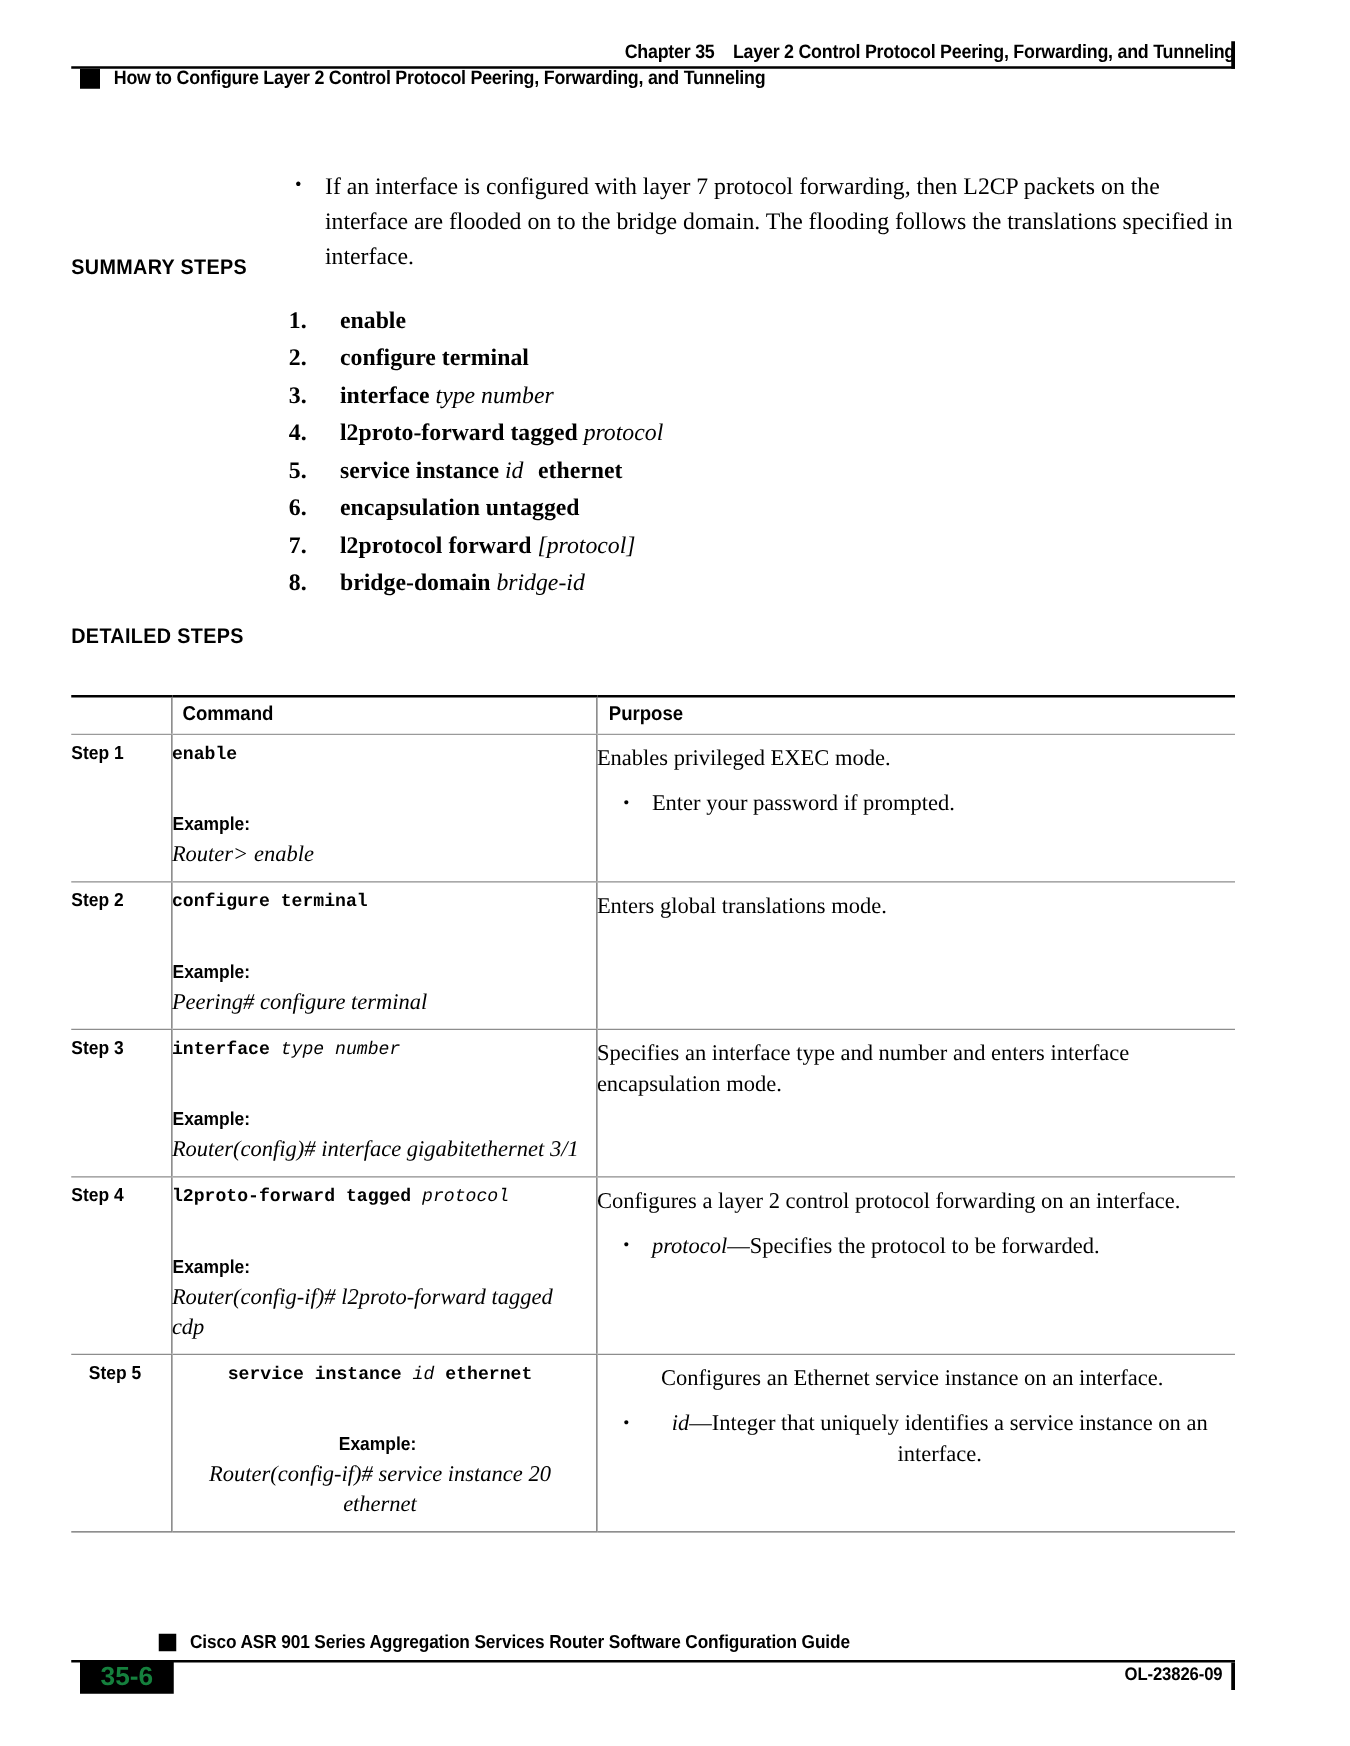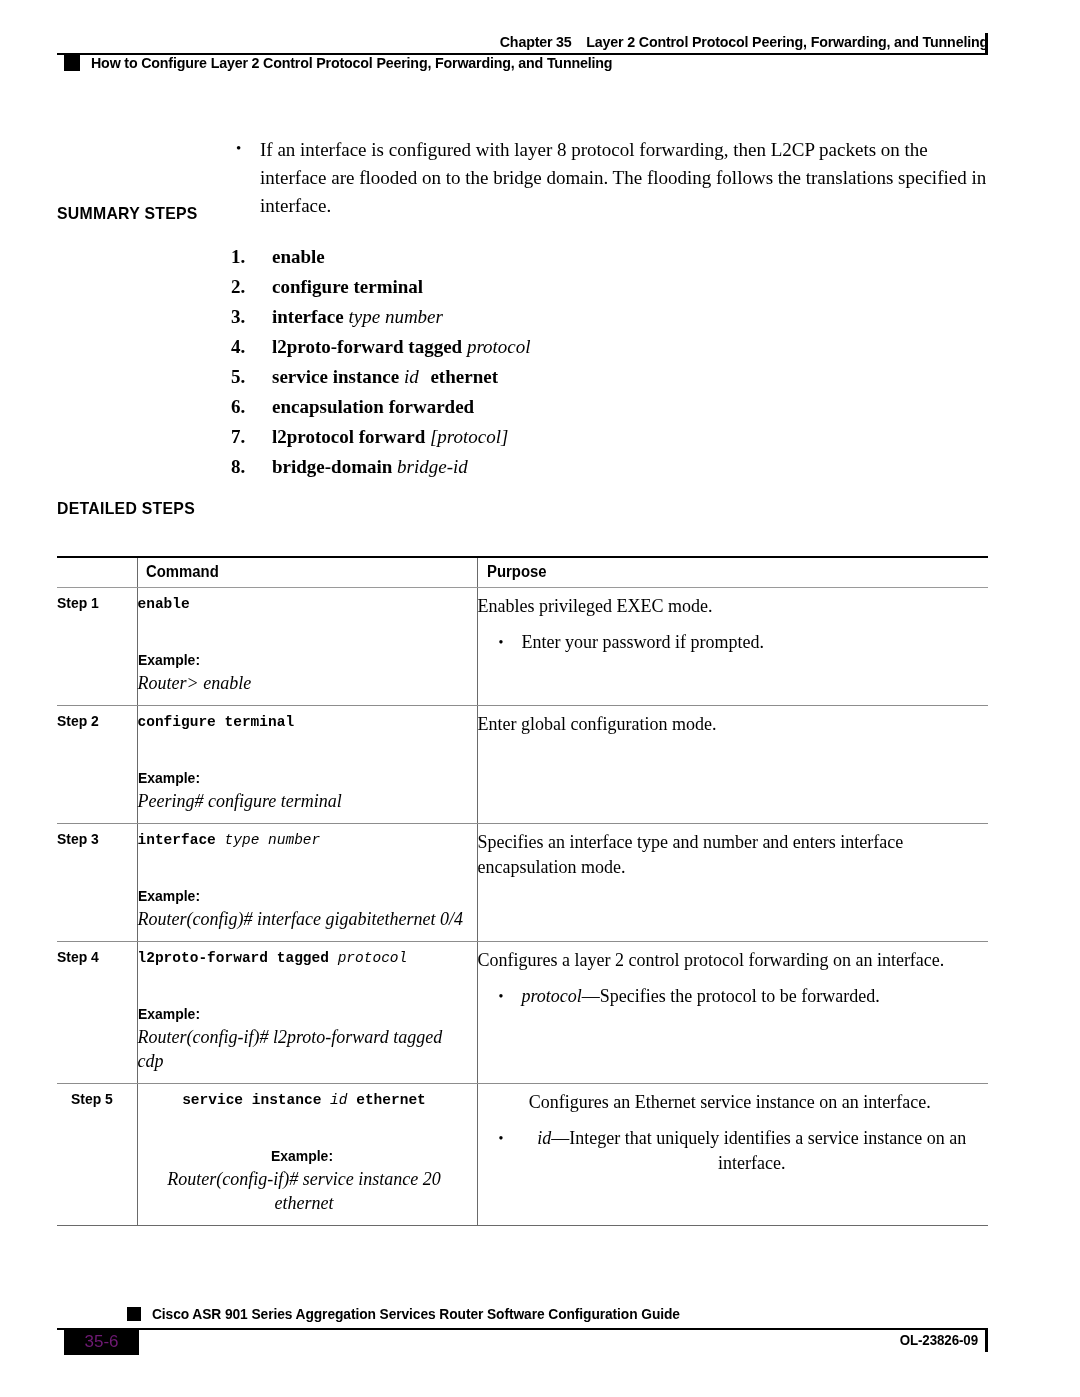--- a/index.html
+++ b/index.html
@@ -297,24 +297,24 @@
     background: #000;
   }
   .ftr-pagenum {
     position: absolute;
     left: 64px;
     top: 38px;
     width: 75px;
     height: 27px;
     line-height: 27px;
     text-align: center;
-    color: #701a75;
-    font-family: "Liberation Sans", sans-serif;
-    font-weight: normal;
-    font-size: 17px;
+    color: #15803d;
+    font-family: "Liberation Sans", sans-serif;
+    font-weight: bold;
+    font-size: 21px;
   }
   .ftr-docid {
     position: absolute;
     left: 780px;
     top: 42px;
     width: 198px;
     text-align: right;
     font-family: "Liberation Sans", sans-serif;
     font-weight: bold;
     font-size: 14.5px;
@@ -340,21 +340,21 @@
     <span class="hdr-chapter-num">Chapter 35</span><span>Layer 2 Control Protocol Peering, Forwarding, and Tunneling</span>
   </div>
   <div class="hdr-tick"></div>
   <div class="hdr-rule"></div>
   <div class="hdr-square"></div>
   <div class="hdr-section">How to Configure Layer 2 Control Protocol Peering, Forwarding, and Tunneling</div>
 </div>
 
 <div class="intro-bullet">
   <span class="bdot">•</span>
-  <span class="btext">If an interface is configured with layer 8 protocol forwarding, then L2CP packets on the interface are flooded on to the bridge domain. The flooding follows the translations specified in interface.</span>
+  <span class="btext">If an interface is configured with layer 7 protocol forwarding, then L2CP packets on the interface are flooded on to the bridge domain. The flooding follows the translations specified in interface.</span>
 </div>
 
 <div class="head-label" id="summary-steps-heading">SUMMARY STEPS</div>
 
 <div class="summary-list">
   <div class="summary-item">
     <span class="s-num">1.</span>
     <span class="s-cmd">enable</span>
   </div>
   <div class="summary-item">
@@ -372,21 +372,21 @@
     <span class="s-arg">protocol</span>
   </div>
   <div class="summary-item">
     <span class="s-num">5.</span>
     <span class="s-cmd">service instance</span>
     <span class="s-arg">id</span>
     <span class="s-cmd" style="margin-left:7px">ethernet</span>
   </div>
   <div class="summary-item">
     <span class="s-num">6.</span>
-    <span class="s-cmd">encapsulation forwarded</span>
+    <span class="s-cmd">encapsulation untagged</span>
   </div>
   <div class="summary-item">
     <span class="s-num">7.</span>
     <span class="s-cmd">l2protocol forward</span>
     <span class="s-arg">[protocol]</span>
   </div>
   <div class="summary-item">
     <span class="s-num">8.</span>
     <span class="s-cmd">bridge-domain</span>
     <span class="s-arg">bridge-id</span>
@@ -428,30 +428,30 @@
     </tr>
 
     <tr>
       <td class="td-step"><span>Step 2</span></td>
       <td class="td-cmd">
         <div class="cmd-line"><span>configure terminal</span></div>
         <div class="example-label"><span>Example:</span></div>
         <div class="example-code">Peering# configure terminal</div>
       </td>
       <td class="td-purp">
-        <div class="purp-text">Enter global configuration mode.</div>
+        <div class="purp-text">Enters global translations mode.</div>
       </td>
     </tr>
 
     <tr>
       <td class="td-step"><span>Step 3</span></td>
       <td class="td-cmd">
         <div class="cmd-line"><span>interface</span> <span class="arg">type number</span></div>
         <div class="example-label"><span>Example:</span></div>
-        <div class="example-code">Router(config)# interface gigabitethernet 0/4</div>
+        <div class="example-code">Router(config)# interface gigabitethernet 3/1</div>
       </td>
       <td class="td-purp">
         <div class="purp-text">Specifies an interface type and number and enters interface encapsulation mode.</div>
       </td>
     </tr>
 
     <tr>
       <td class="td-step"><span>Step 4</span></td>
       <td class="td-cmd">
         <div class="cmd-line"><span>l2proto-forward tagged</span> <span class="arg">protocol</span></div>

